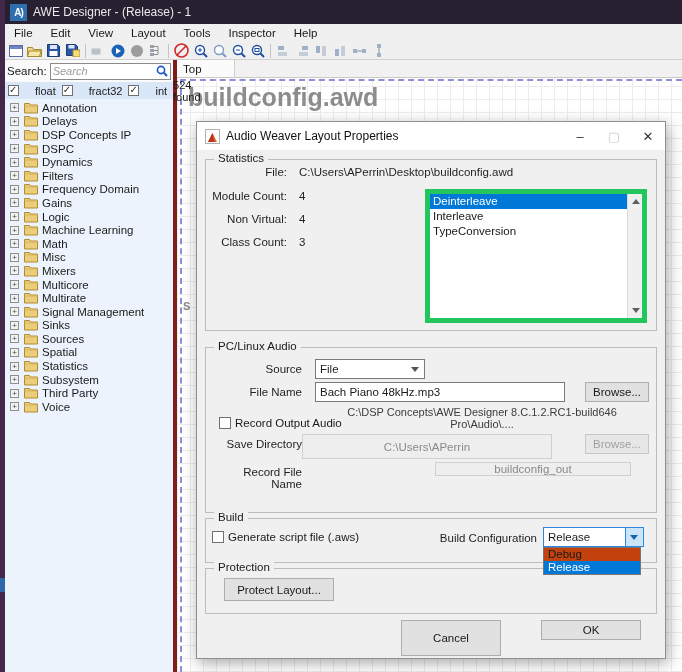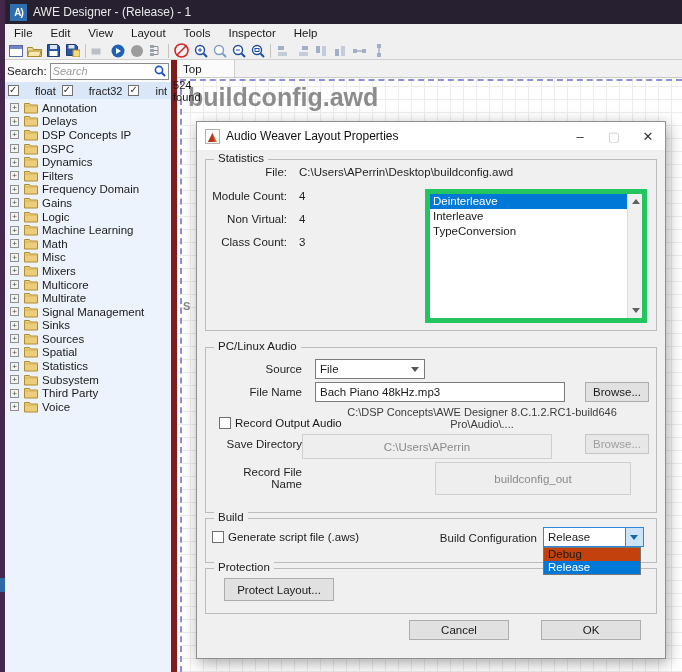--- a/index.html
+++ b/index.html
@@ -15,21 +15,21 @@
   .titlebar .title { color:#e9e9e9; font-size:12px; }
 
   .menubar { position:absolute; left:5px; top:24px; right:0; height:18px; background:#f0f0f0; display:flex; align-items:center; z-index:4; }
   .menu-item { padding:0 9px; font-size:11.5px; color:#1a1a1a; }
 
   .toolbar { position:absolute; left:5px; top:42px; right:0; height:18px; background:#f0f0f0; border-bottom:1px solid #d0d0d0; display:flex; align-items:center; gap:2px; padding-left:2px; z-index:4; }
   .tbtn { width:17px; height:16px; display:flex; align-items:center; justify-content:center; }
   .tsep { width:1px; height:14px; background:#c4c4c4; margin:0 2px; }
 
   
-  .left-panel { position:absolute; left:5px; top:60px; width:172px; bottom:0; background:#edf3fc; border-right:6px solid #7f1d1d; z-index:3; }
+  .left-panel { position:absolute; left:5px; top:60px; width:172px; bottom:0; background:#edf3fc; border-right:4px solid #7f1d1d; z-index:3; }
   .search-row { height:22px; background:#fafafa; display:flex; align-items:center; padding:0 2px; }
   .search-row .lbl { font-size:11.5px; margin-right:3px; }
   .search-box { flex:1; height:17px; background:#fff; border:1px solid #8a8a8a; display:flex; align-items:center; padding:0 2px; }
   .search-box .ph { flex:1; color:#9a9a9a; font-style:italic; font-size:11px; }
   .filter-row { height:17px; background:#d9e7f8; display:flex; align-items:center; padding:0 3px; gap:2px; font-size:11px; }
   .cb { width:11px; height:11px; background:#fff; border:1px solid #707070; position:relative; flex:none; }
   .cb.checked:after { content:"✓"; position:absolute; left:0px; top:-2px; font-size:10px; color:#2b2b2b; }
   .filter-item { display:flex; align-items:center; gap:16px; margin-right:4px; }
   .found { margin-left:auto; font-size:11px; }
   .tree { padding-top:2px; }
@@ -529,21 +529,21 @@
   <div class="chkrow" style="left:22px; top:295px;">
     <span class="cb2"></span>
     <span>Record Output Audio</span>
   </div>
   <div class="flabel" style="left:0; top:316px; width:105px;">Save Directory</div>
   <div class="textinput disabled" style="left:105px; top:312px; width:250px; height:25px;">
     <span>C:\Users\APerrin</span>
   </div>
   <div class="btn disabled" style="left:388px; top:312px; width:64px; height:20px;">Browse...</div>
   <div class="flabel" style="left:0; top:344px; width:105px;padding-left:28px;">Record File Name</div>
-  <div class="textinput disabled" style="left:238px; top:340px; width:196px; height:33px;">
+  <div class="textinput disabled" style="left:238px; top:340px; width:196px; height:14px;">
     <span>buildconfig_out</span>
   </div>
 
   <div class="groupbox" style="left:8px; top:396px; width:452px; height:45px;">
     <span class="legend">Build</span>
   </div>
   <div class="chkrow" style="left:15px; top:409px;">
     <span class="cb2"></span>
     <span>Generate script file (.aws)</span>
   </div>
@@ -556,15 +556,15 @@
   <div class="droplist" id="bc-options" style="left:346px; top:425px; width:98px;">
       <div class="drop-item ">Debug</div>
       <div class="drop-item selected">Release</div>
     </div>
 
   <div class="groupbox" style="left:8px; top:446px; width:452px; height:46px;">
     <span class="legend">Protection</span>
   </div>
   <div class="btn" style="left:27px; top:456px; width:110px; height:23px;">Protect Layout...</div>
 
-  <div class="btn" style="left:212px; top:498px; width:100px; height:20px;">Cancel</div>
+  <div class="btn" style="left:204px; top:498px; width:100px; height:36px;">Cancel</div>
   <div class="btn" style="left:344px; top:498px; width:100px; height:20px;text-align:center;">OK</div>
 </div>
 
 </body></html>

